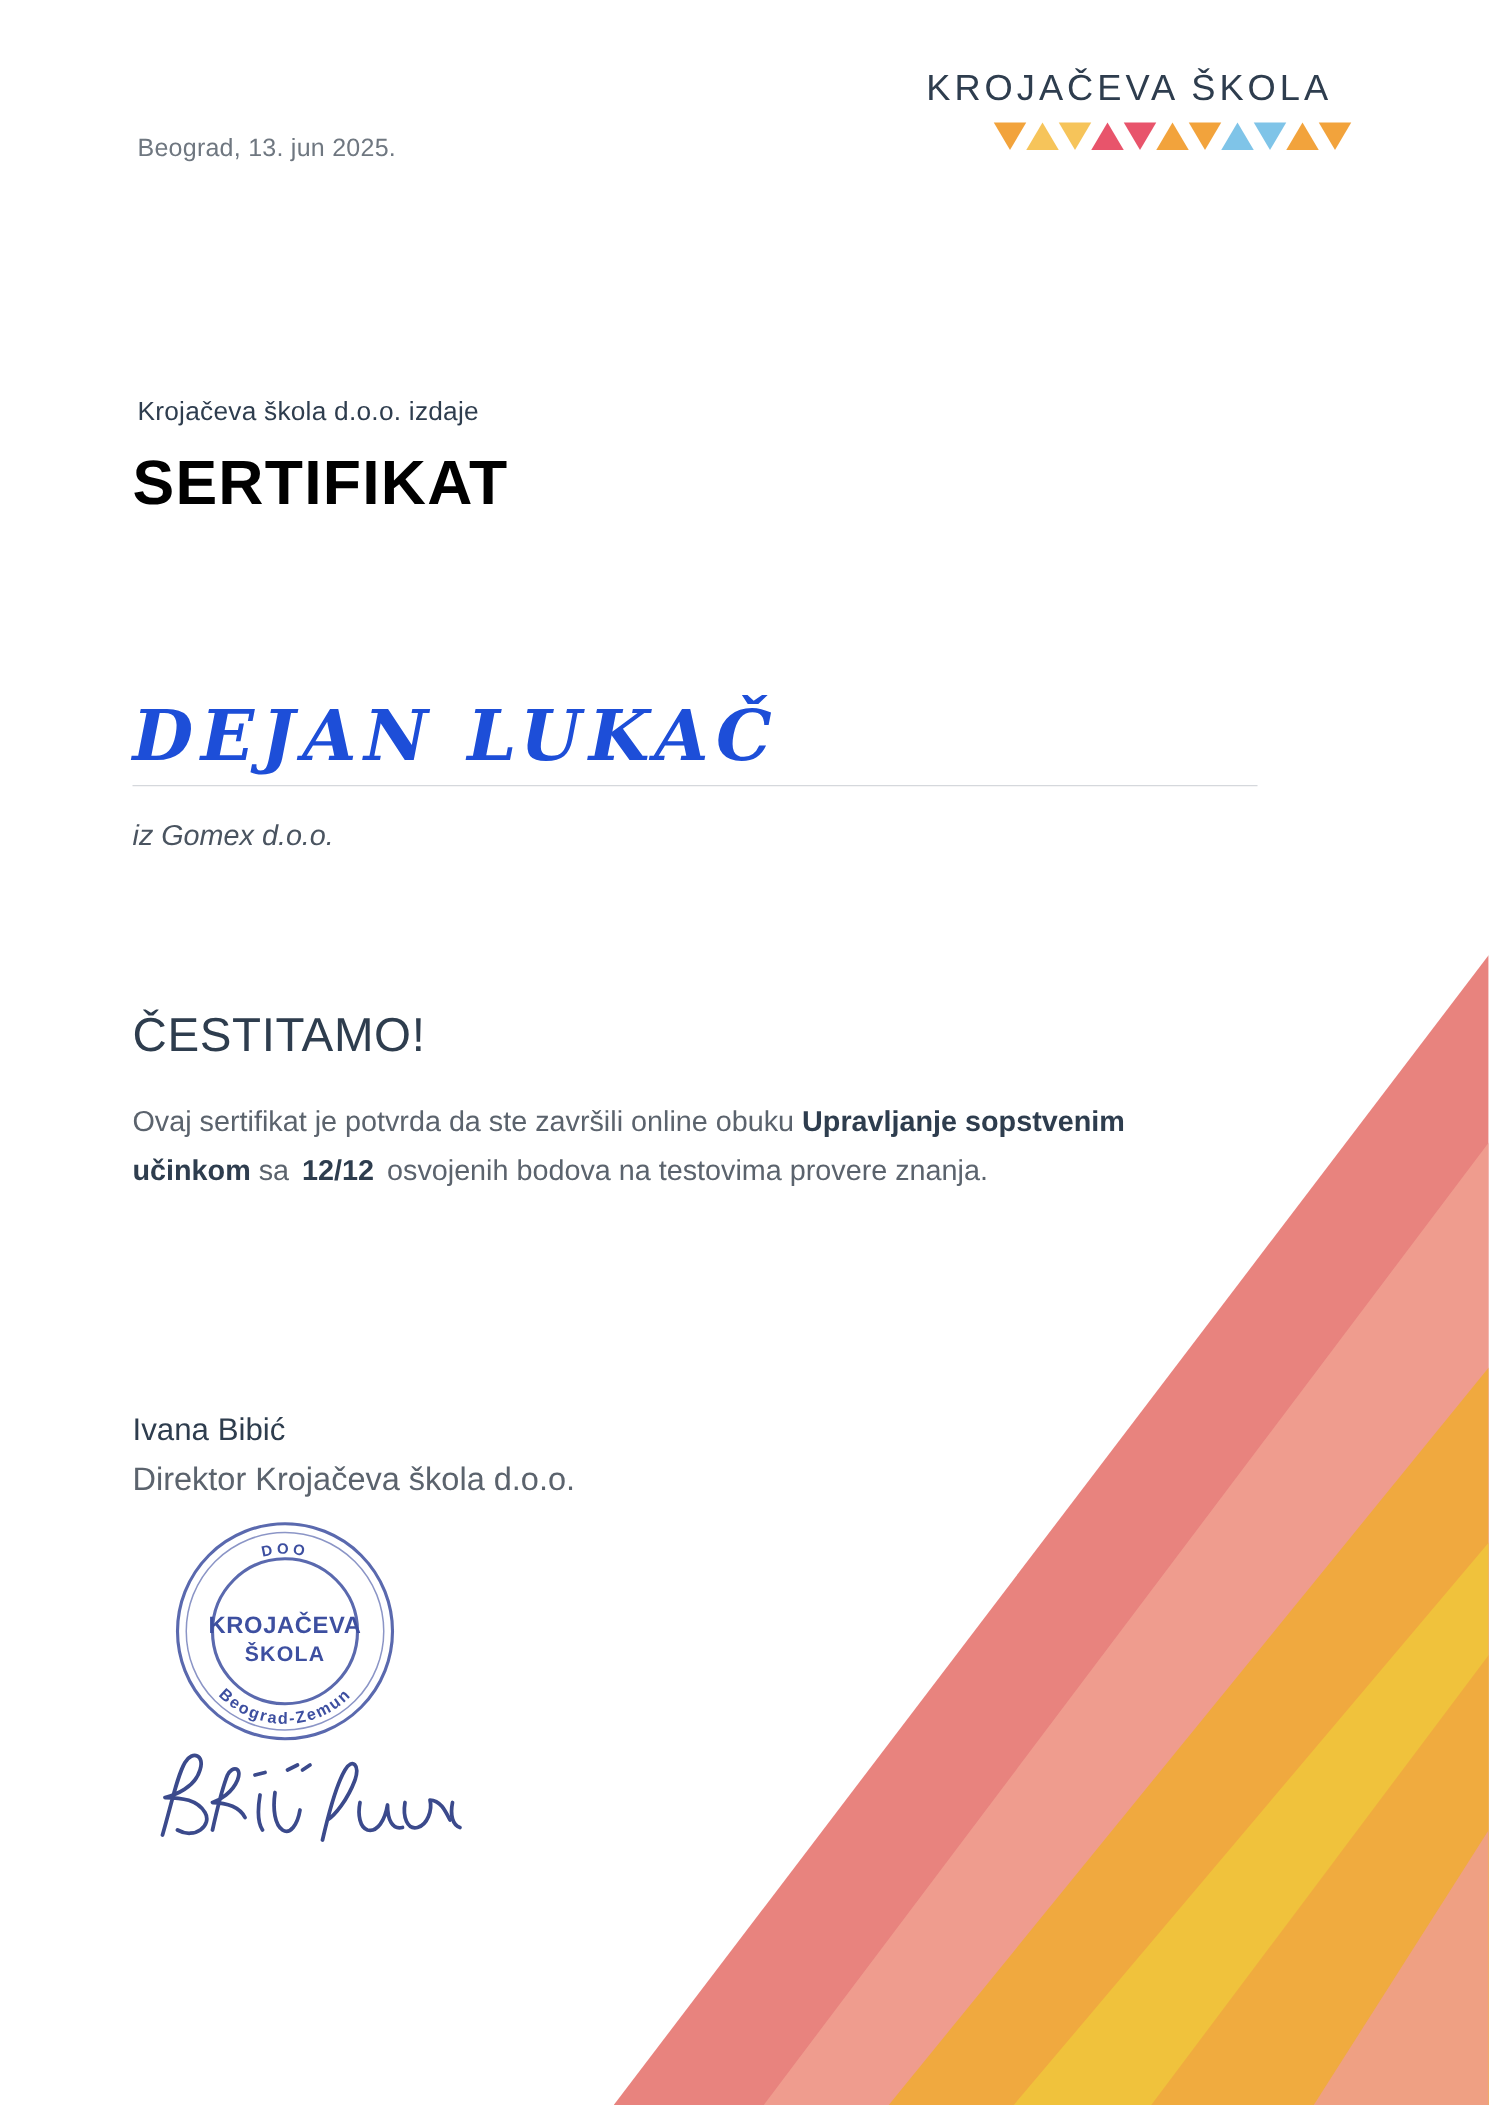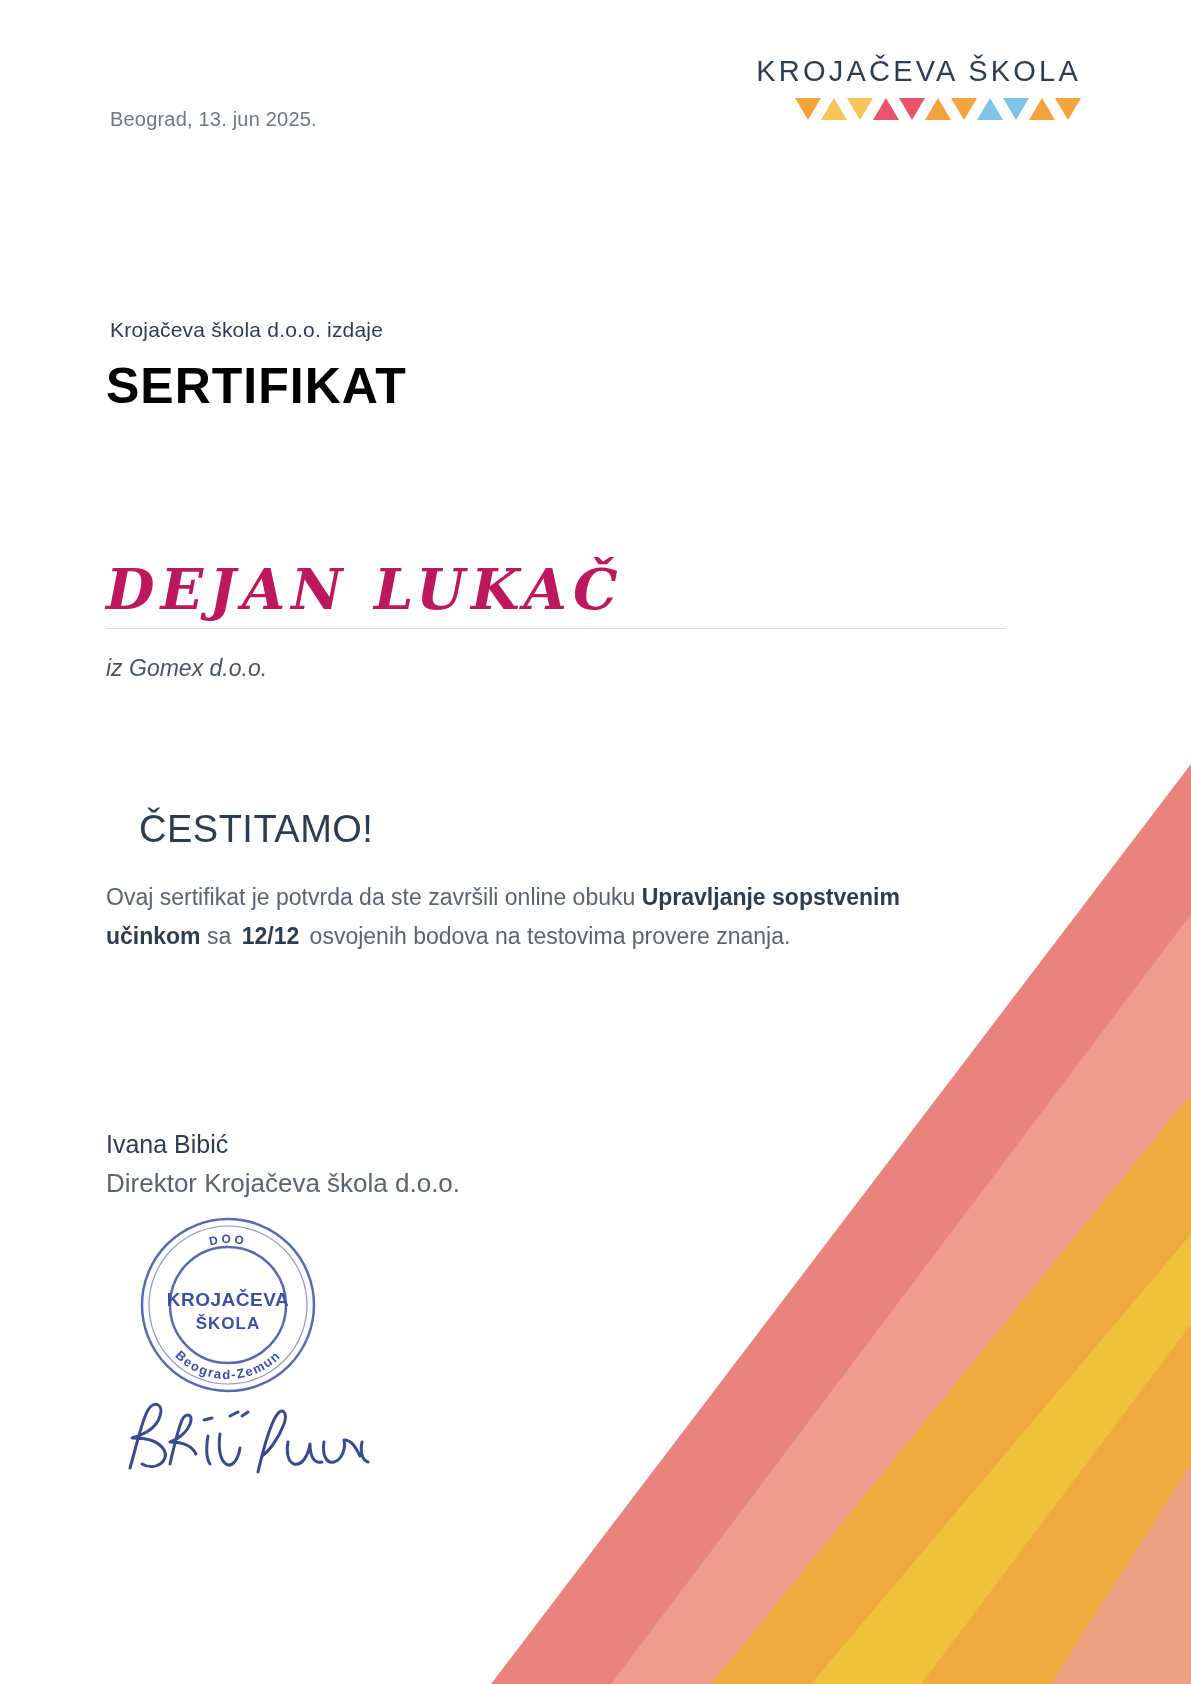--- a/index.html
+++ b/index.html
@@ -25,21 +25,21 @@
     color: #6f7780;
     letter-spacing: 0.2px;
     text-align: right;
   }
 
   .logo {
     position: absolute;
     right: 110px;
     top: 55px;
     width: 340px;
-    text-align: right;
+    text-align: left;
   }
   .logo-text {
     font-size: 29px;
     letter-spacing: 3.2px;
     color: #2e3d4e;
     font-weight: 400;
     white-space: nowrap;
   }
   .logo-ribbon {
     margin-top: 10px;
@@ -78,21 +78,21 @@
 
   .recipient {
     position: absolute;
     left: 106px;
     top: 556px;
     font-family: "DejaVu Serif", serif;
     font-style: italic;
     font-weight: 700;
     font-size: 56px;
     letter-spacing: 6px;
-    color: #be185d;
+    color: #1d4ed8;
     white-space: nowrap;
   }
   .recipient-rule {
     position: absolute;
     left: 106px;
     top: 628px;
     width: 900px;
     height: 1px;
     background: #d5d8dc;
   }
@@ -106,21 +106,20 @@
   }
 
   .congrats {
     position: absolute;
     left: 106px;
     top: 808px;
     font-size: 38px;
     font-weight: 400;
     color: #2e3d4e;
     letter-spacing: 0.5px;
-    margin-left: 33px;
   }
 
   .body-text {
     position: absolute;
     left: 106px;
     top: 878px;
     width: 890px;
     font-size: 23px;
     line-height: 39px;
     color: #5b636d;

